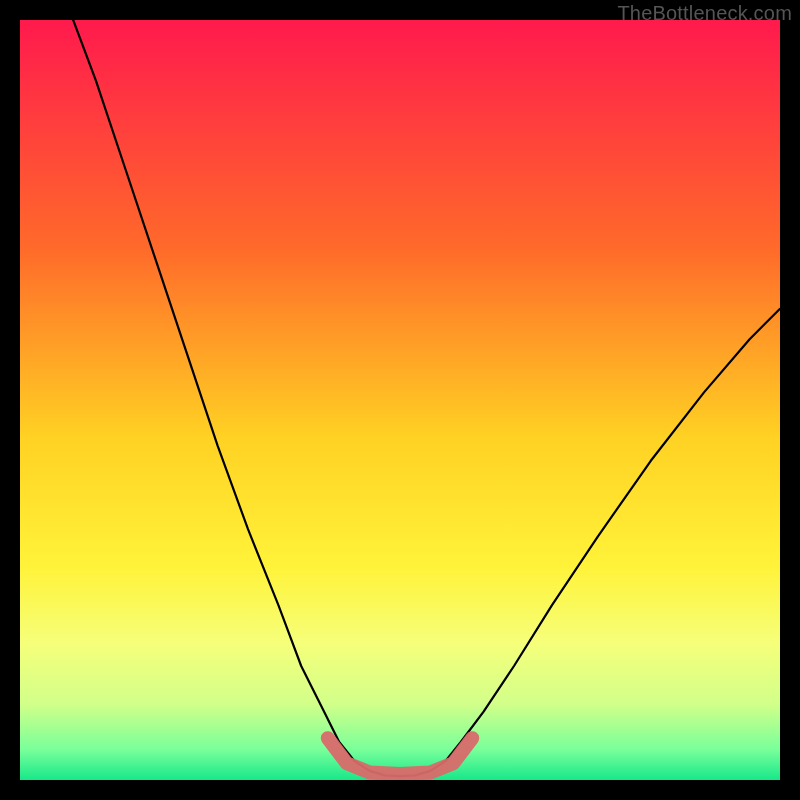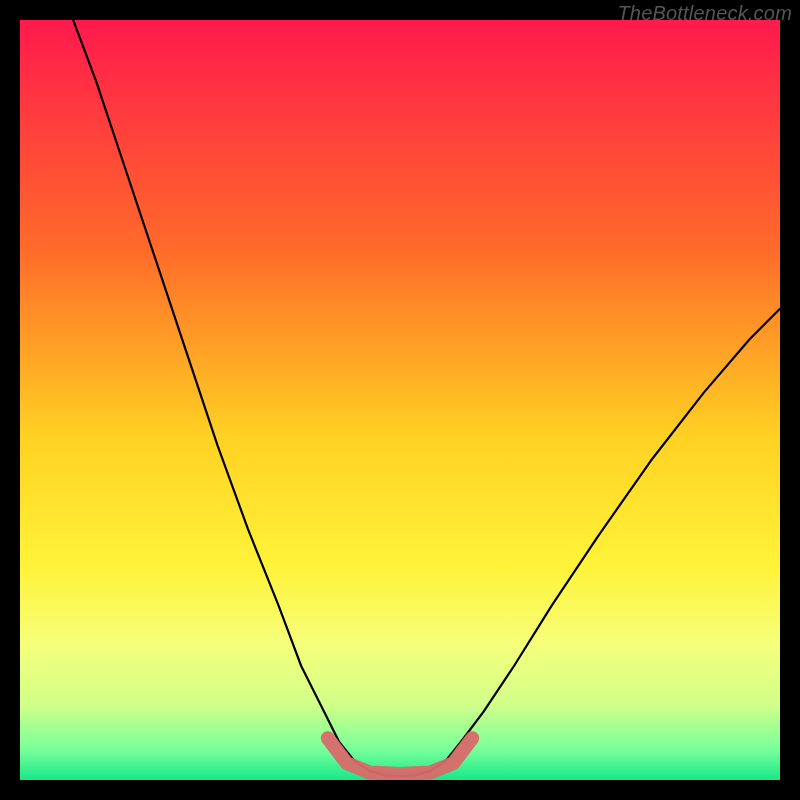--- a/index.html
+++ b/index.html
@@ -9,21 +9,20 @@
     height: 800px;
     overflow: hidden;
     background: #000;
     font-family: Arial, Helvetica, sans-serif;
   }
   .frame {
     position: relative;
     width: 800px;
     height: 800px;
     background: #000;
-    font-style: italic;
   }
   .watermark {
     position: absolute;
     top: 2px;
     right: 8px;
     color: #555;
     font-size: 20px;
     font-weight: 500;
     letter-spacing: 0.2px;
     z-index: 20;

